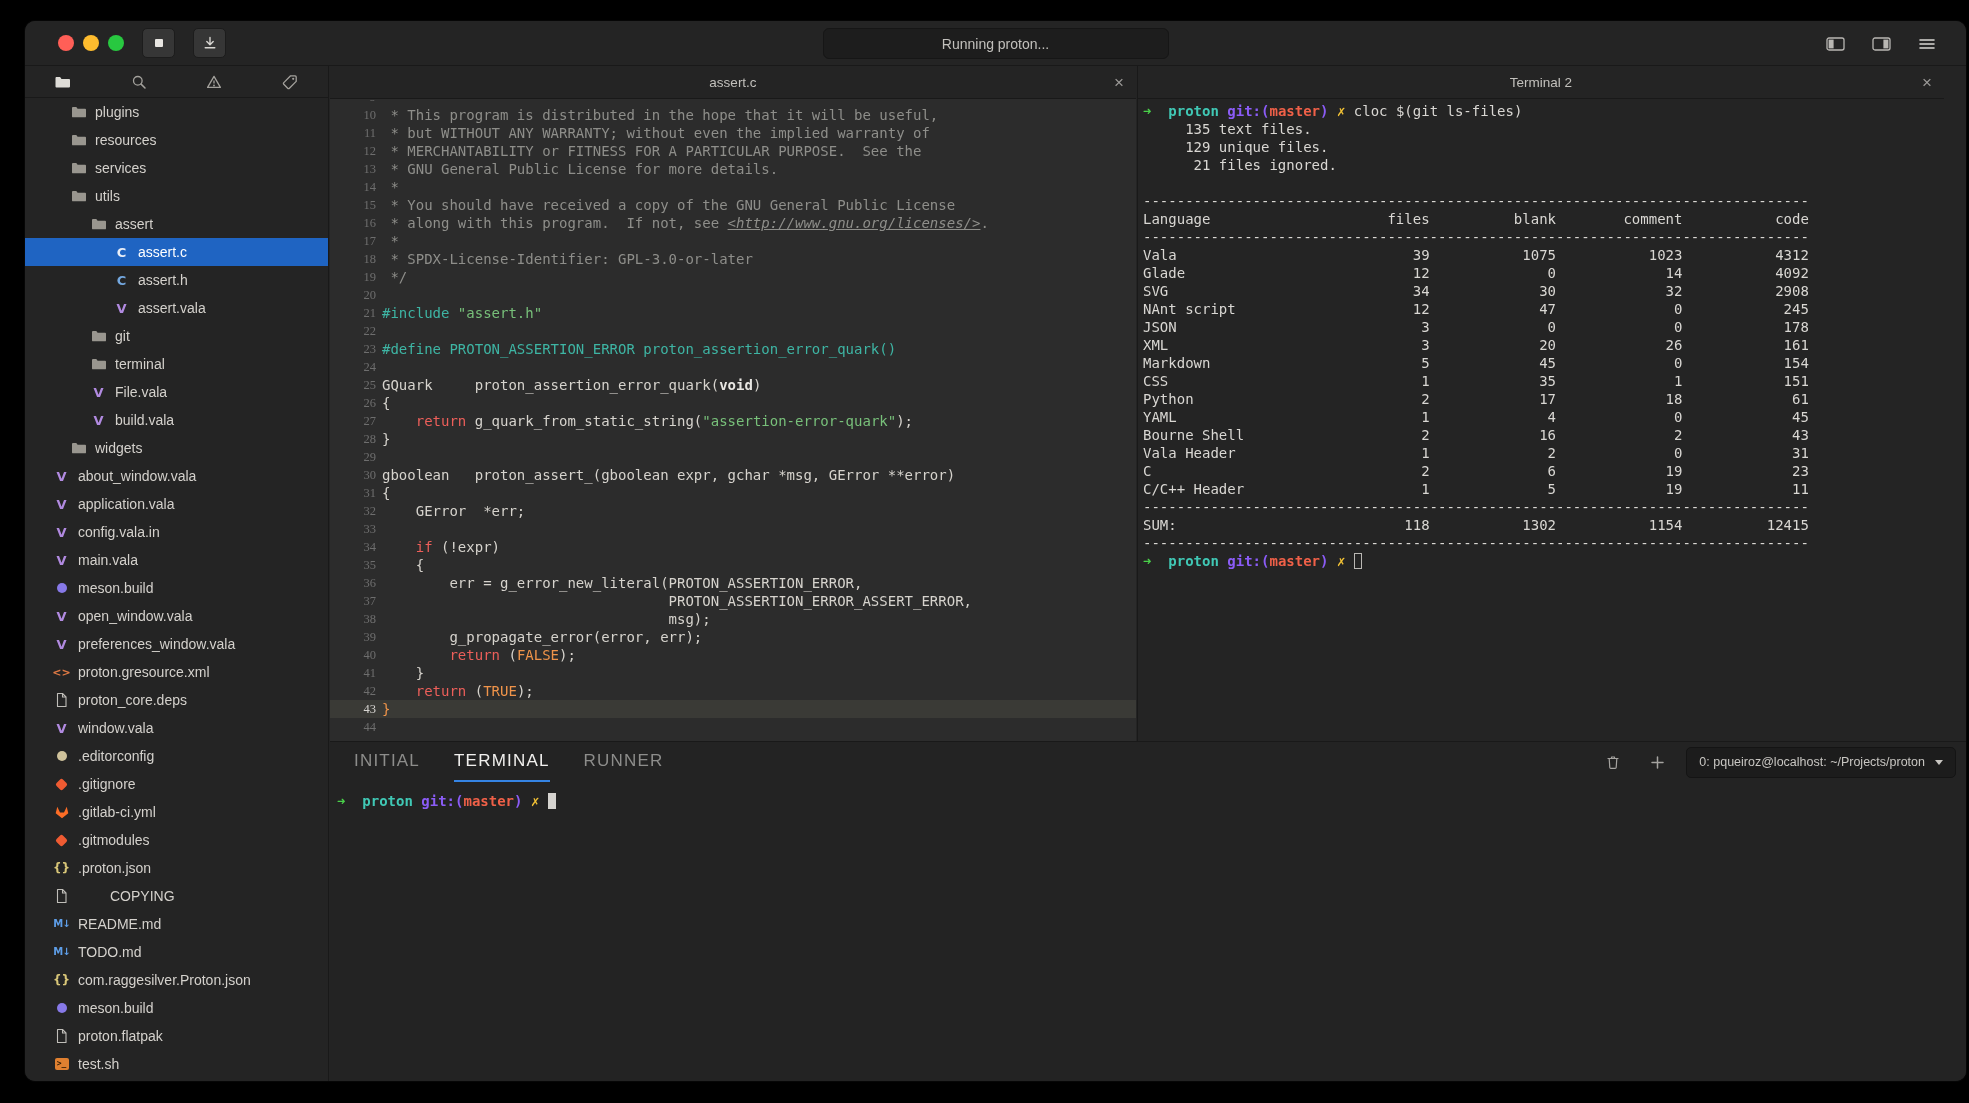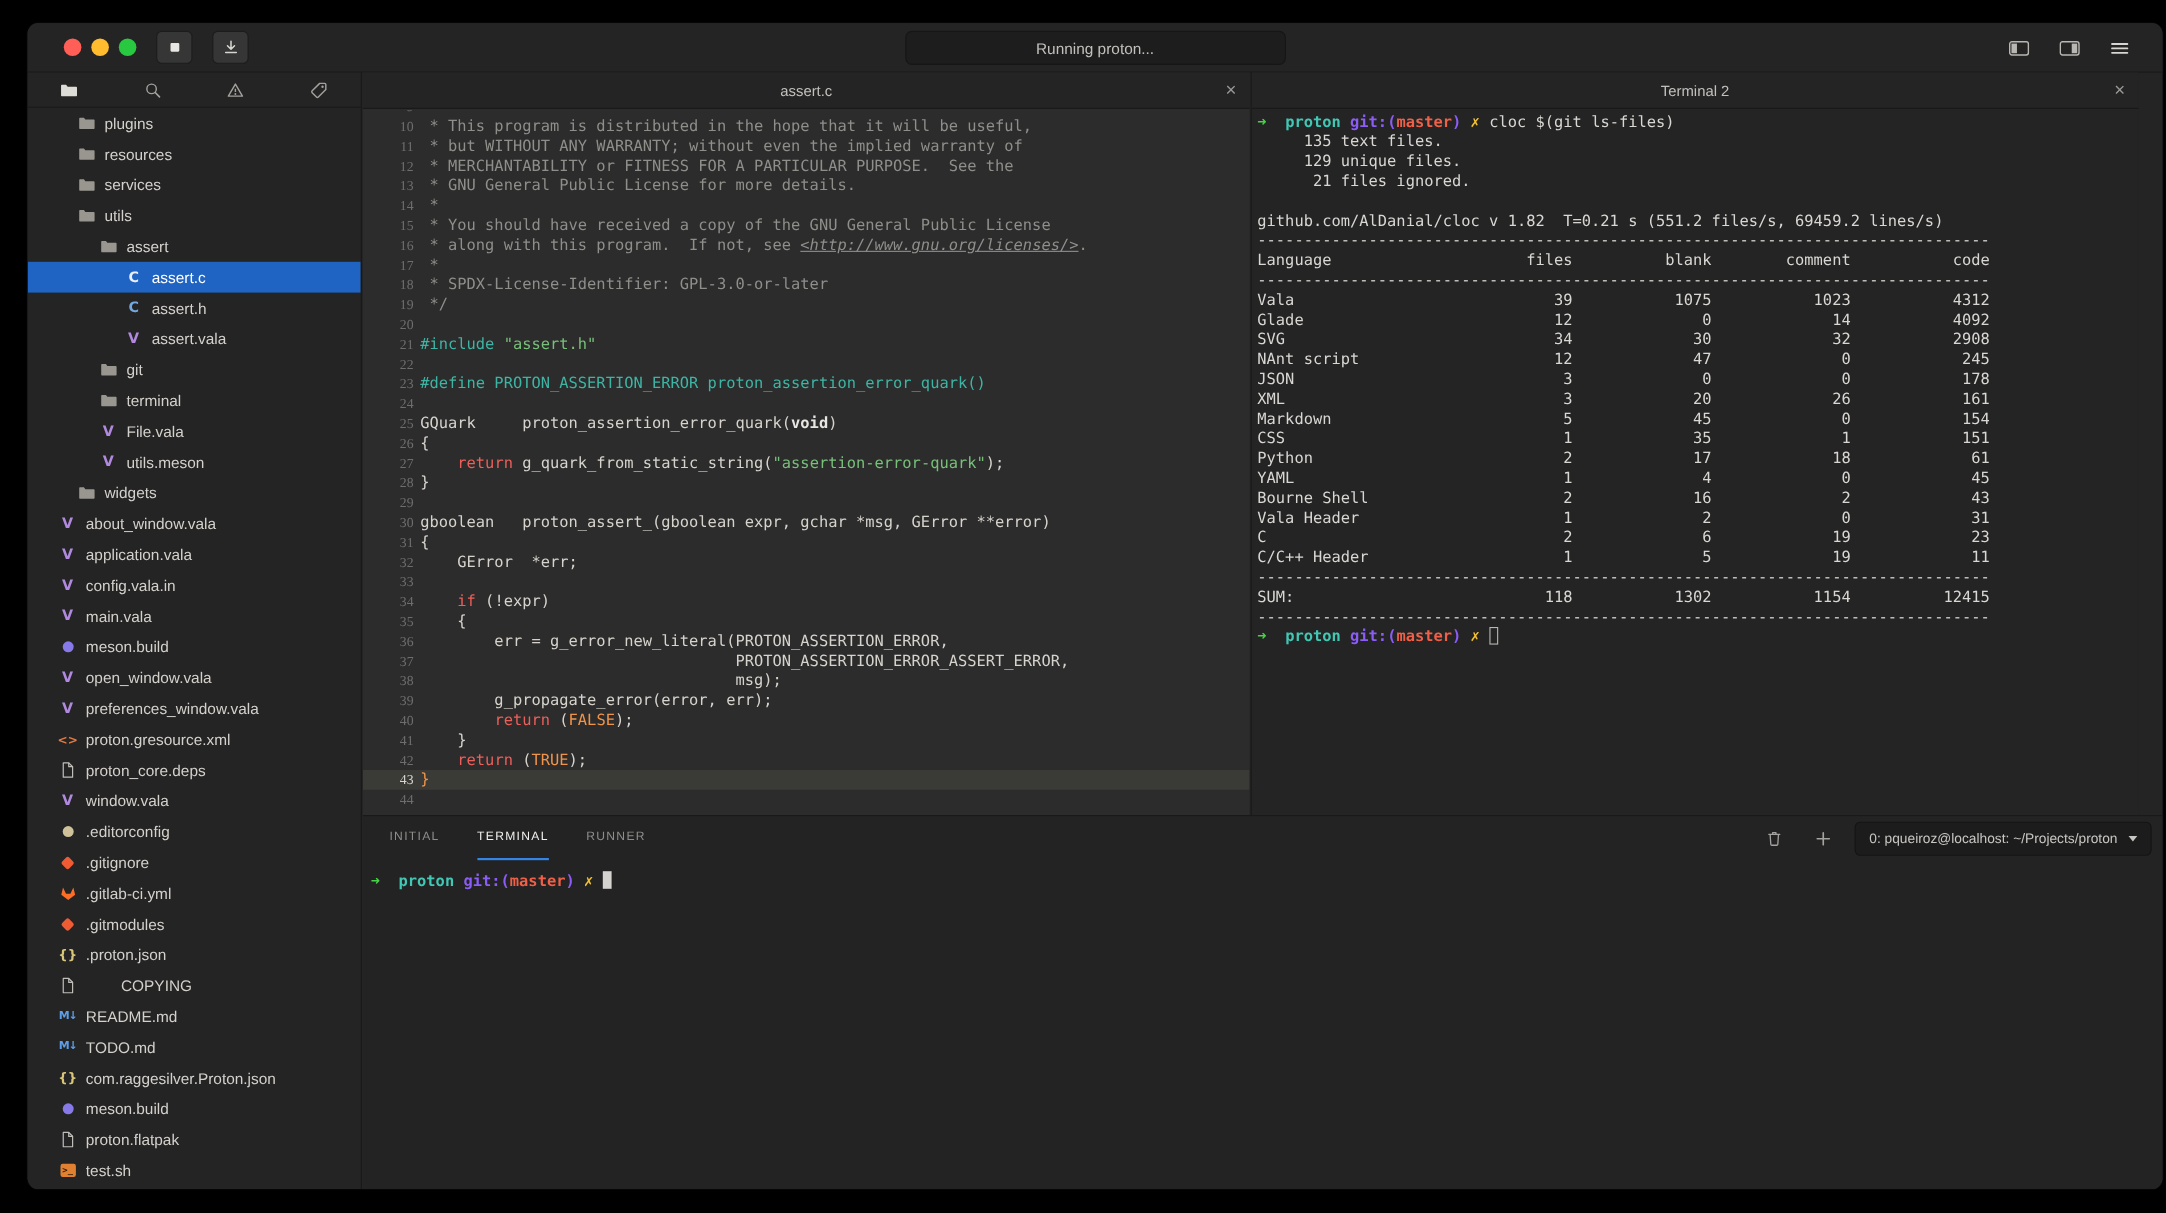--- a/index.html
+++ b/index.html
@@ -84,21 +84,21 @@
         padding:2px 0 0 5px; font:14px/18px "DejaVu Sans Mono","DejaVu Sans", monospace;
         color:#d9d7d3; }
   .tline { height:18px; white-space:pre; }
 
   
   .bottom-panel { position:absolute; left:305px; top:720px; right:0; bottom:0;
                   background:#232323; border-top:1px solid #191919; }
   .bp-bar { position:relative; height:40px; }
   .bp-tabs { display:flex; align-items:stretch; height:40px; padding-left:24px; gap:34px; }
   .bp-tab { background:none; border:none; border-bottom:2px solid transparent;
-            color:#8d8d8b; font-size:11px; letter-spacing:1.2px; cursor:pointer;
+            color:#8d8d8b; font-size:17px; letter-spacing:1.2px; cursor:pointer;
             font-family:"Liberation Sans", sans-serif; }
   .bp-tab.active { color:#f1f0ee; border-bottom-color:#3584e4; }
   .bp-right { position:absolute; right:10px; top:0; height:40px; display:flex;
               align-items:center; gap:14px; }
   .bp-dd { height:31px; background:#1c1c1c; border:1px solid #141414; border-radius:5px;
            display:flex; align-items:center; padding:0 12px; gap:10px; color:#c8c6c2;
            font-size:12.5px; cursor:pointer; }
   .caret { width:0; height:0; border-left:4.5px solid transparent;
            border-right:4.5px solid transparent; border-top:5.5px solid #c8c6c2; }
   .bp-term { padding:10px 0 0 7px; font:14px/18px "DejaVu Sans Mono","DejaVu Sans", monospace;
@@ -264,21 +264,21 @@
         <div class="trow" style="padding-left: 65px;">
           <span class="ticon">
             <span class="gly" style="color: rgb(177, 138, 224);">V</span>
           </span>
           <span class="tlabel">File.vala</span>
         </div>
         <div class="trow" style="padding-left: 65px;">
           <span class="ticon">
             <span class="gly" style="color: rgb(177, 138, 224);">V</span>
           </span>
-          <span class="tlabel">utils.meson</span>
+          <span class="tlabel">build.vala</span>
         </div>
         <div class="trow" style="padding-left: 45px;">
           <span class="ticon">
             <svg width="16" height="16" viewBox="0 0 16 16">
               <path d="M1 3.9c0-.5.4-.9.9-.9h3.4l1.3 1.7h7.5c.5 0 .9.4.9.9v6.8c0 .5-.4.9-.9.9H1.9c-.5 0-.9-.4-.9-.9z" fill="#99968f"></path>
             </svg>
           </span>
           <span class="tlabel">widgets</span>
         </div>
         <div class="trow" style="padding-left: 28px;">
@@ -478,21 +478,20 @@
     <div class="pane-header">
       <span class="pane-title">Terminal 2</span>
       <span class="close-x">×</span>
     </div>
     <div class="t2" id="t2">
         <div class="tline"><span class="pz-arrow">➜</span>  <span class="pz-dir">proton</span> <span class="pz-git">git:(</span><span class="pz-branch">master</span><span class="pz-git">)</span> <span class="pz-x">✗</span> cloc $(git ls-files)</div>
         <div class="tline">     135 text files.</div>
         <div class="tline">     129 unique files.</div>
         <div class="tline">      21 files ignored.</div>
         <div class="tline"></div>
-        <div class="tline">github.com/AlDanial/cloc v 1.82  T=0.21 s (551.2 files/s, 69459.2 lines/s)</div>
         <div class="tline">-------------------------------------------------------------------------------</div>
         <div class="tline">Language                     files          blank        comment           code</div>
         <div class="tline">-------------------------------------------------------------------------------</div>
         <div class="tline">Vala                            39           1075           1023           4312</div>
         <div class="tline">Glade                           12              0             14           4092</div>
         <div class="tline">SVG                             34             30             32           2908</div>
         <div class="tline">NAnt script                     12             47              0            245</div>
         <div class="tline">JSON                             3              0              0            178</div>
         <div class="tline">XML                              3             20             26            161</div>
         <div class="tline">Markdown                         5             45              0            154</div>

